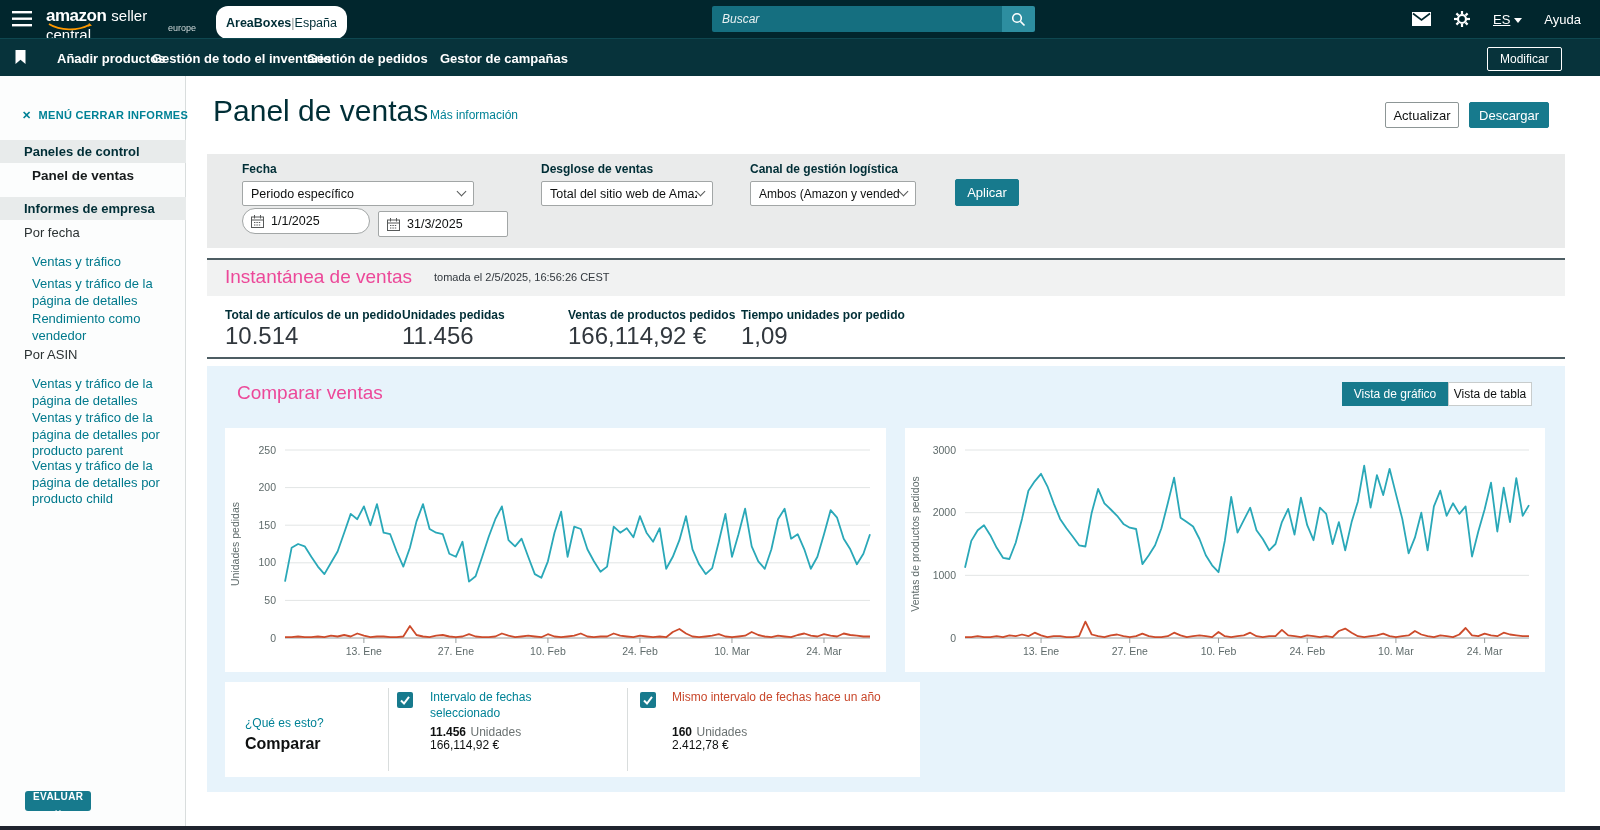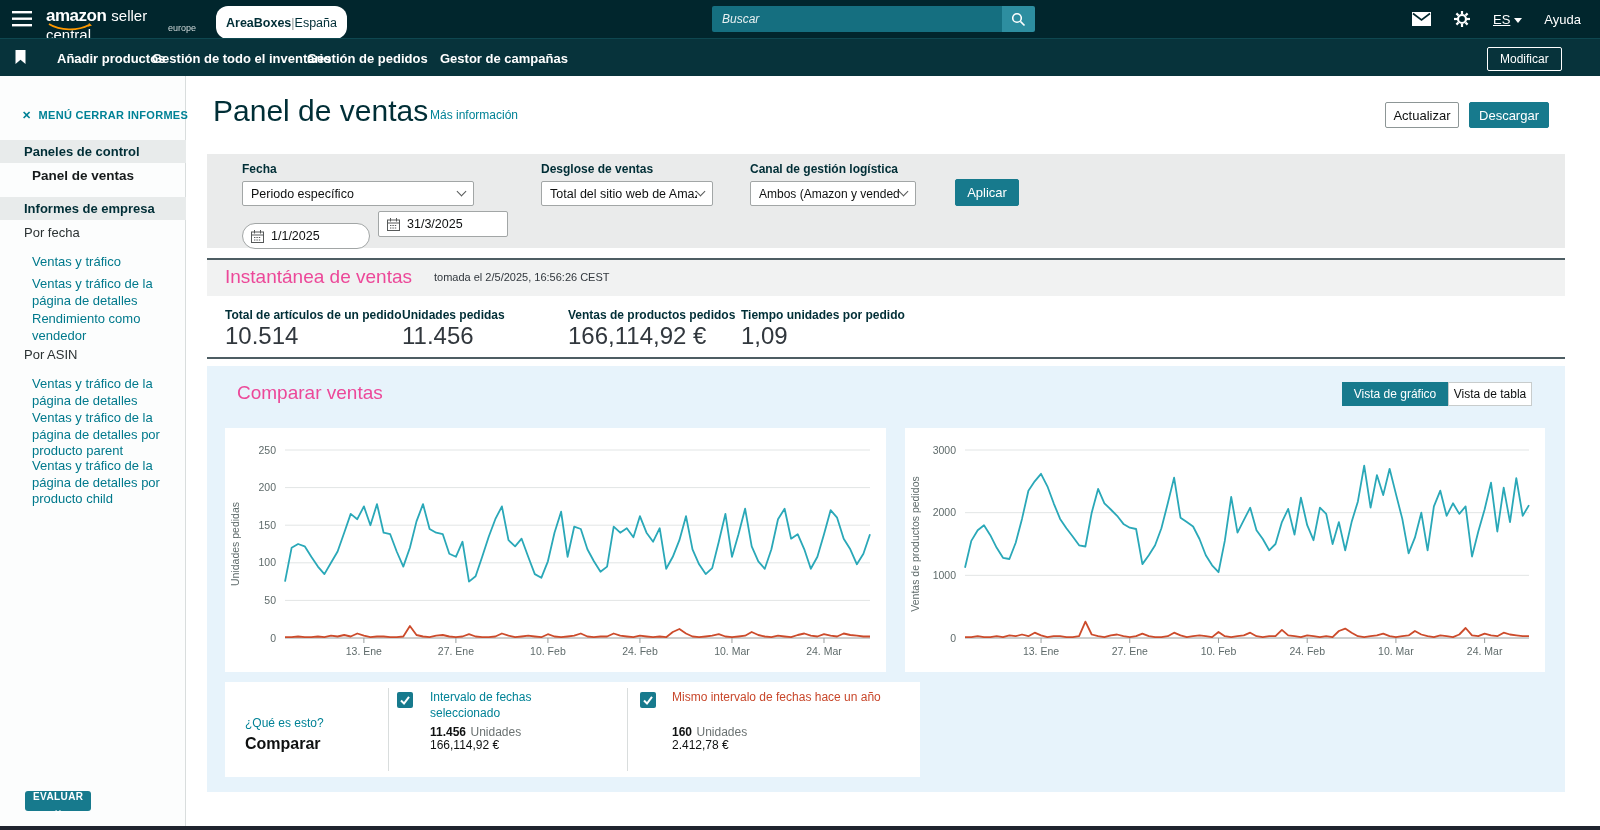--- a/index.html
+++ b/index.html
@@ -157,21 +157,21 @@
   <span class="abs link-teal" style="left:430px;top:108px;font-size:12px;">Más información</span>
   <button class="abs btn-outline" style="left:1385px;top:102px;width:74px;height:26px;">Actualizar</button>
   <button class="abs btn-teal" style="left:1469px;top:102px;width:80px;height:26px;">Descargar</button>
 
   <div class="abs filter-panel" style="left:207px;top:154px;width:1358px;height:94px;"></div>
   <span class="abs filter-label" style="left:242px;top:162px;">Fecha</span>
   <div class="abs dd" style="left:242px;top:181px;width:232px;height:25px;">
     <span>Periodo específico</span>
       <span class="chev"></span>
   </div>
-  <div class="abs date-box" style="left:242px;top:223px;width:128px;height:26px;border-radius:13px;">
+  <div class="abs date-box" style="left:242px;top:208px;width:128px;height:26px;border-radius:13px;">
     <svg width="13" height="13">
         <rect x="0.5" y="2" width="12" height="10.5" fill="none" stroke="#565959"></rect>
         <line x1="3.5" y1="0" x2="3.5" y2="3.5" stroke="#565959"></line>
         <line x1="9.5" y1="0" x2="9.5" y2="3.5" stroke="#565959"></line>
         <line x1="0.5" y1="5" x2="12.5" y2="5" stroke="#565959"></line>
         <line x1="3" y1="7.5" x2="10" y2="7.5" stroke="#565959" stroke-dasharray="1.4,1"></line>
         <line x1="3" y1="10" x2="10" y2="10" stroke="#565959" stroke-dasharray="1.4,1"></line>
       </svg>
     <span>1/1/2025</span>
   </div>

